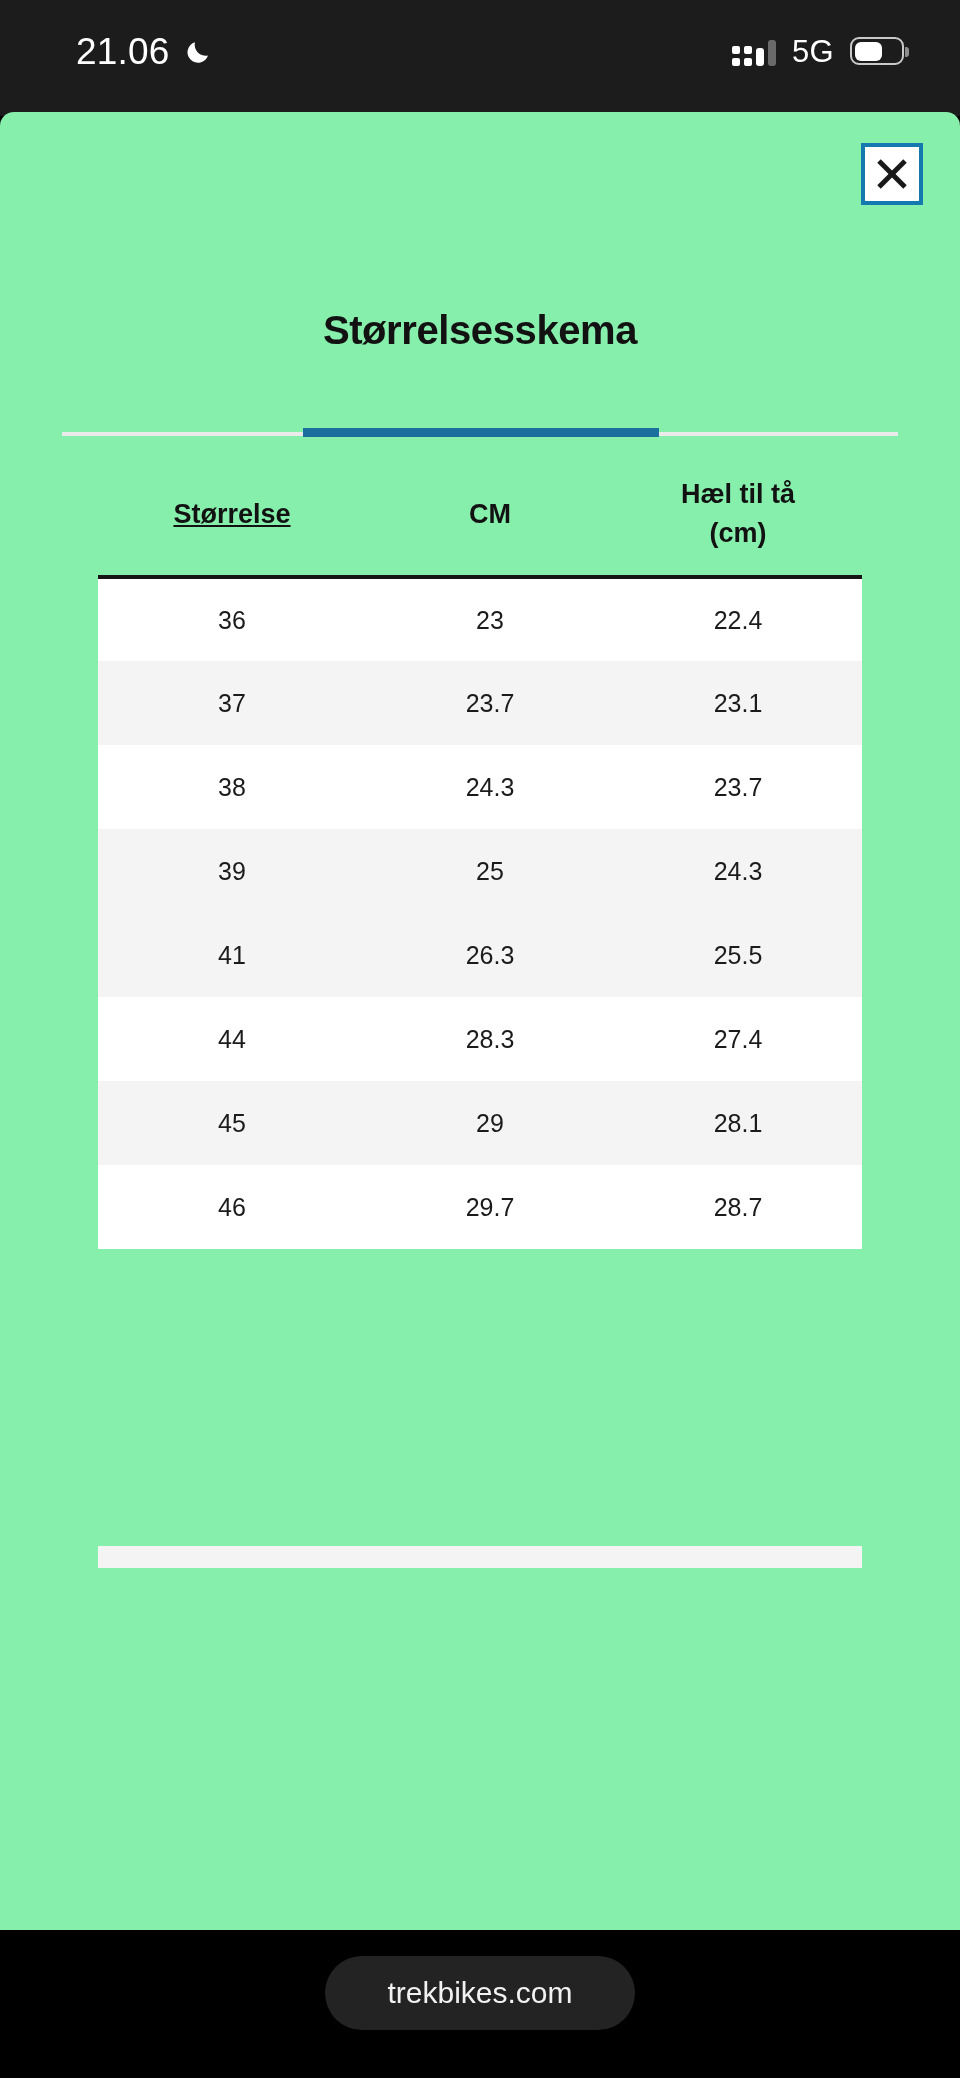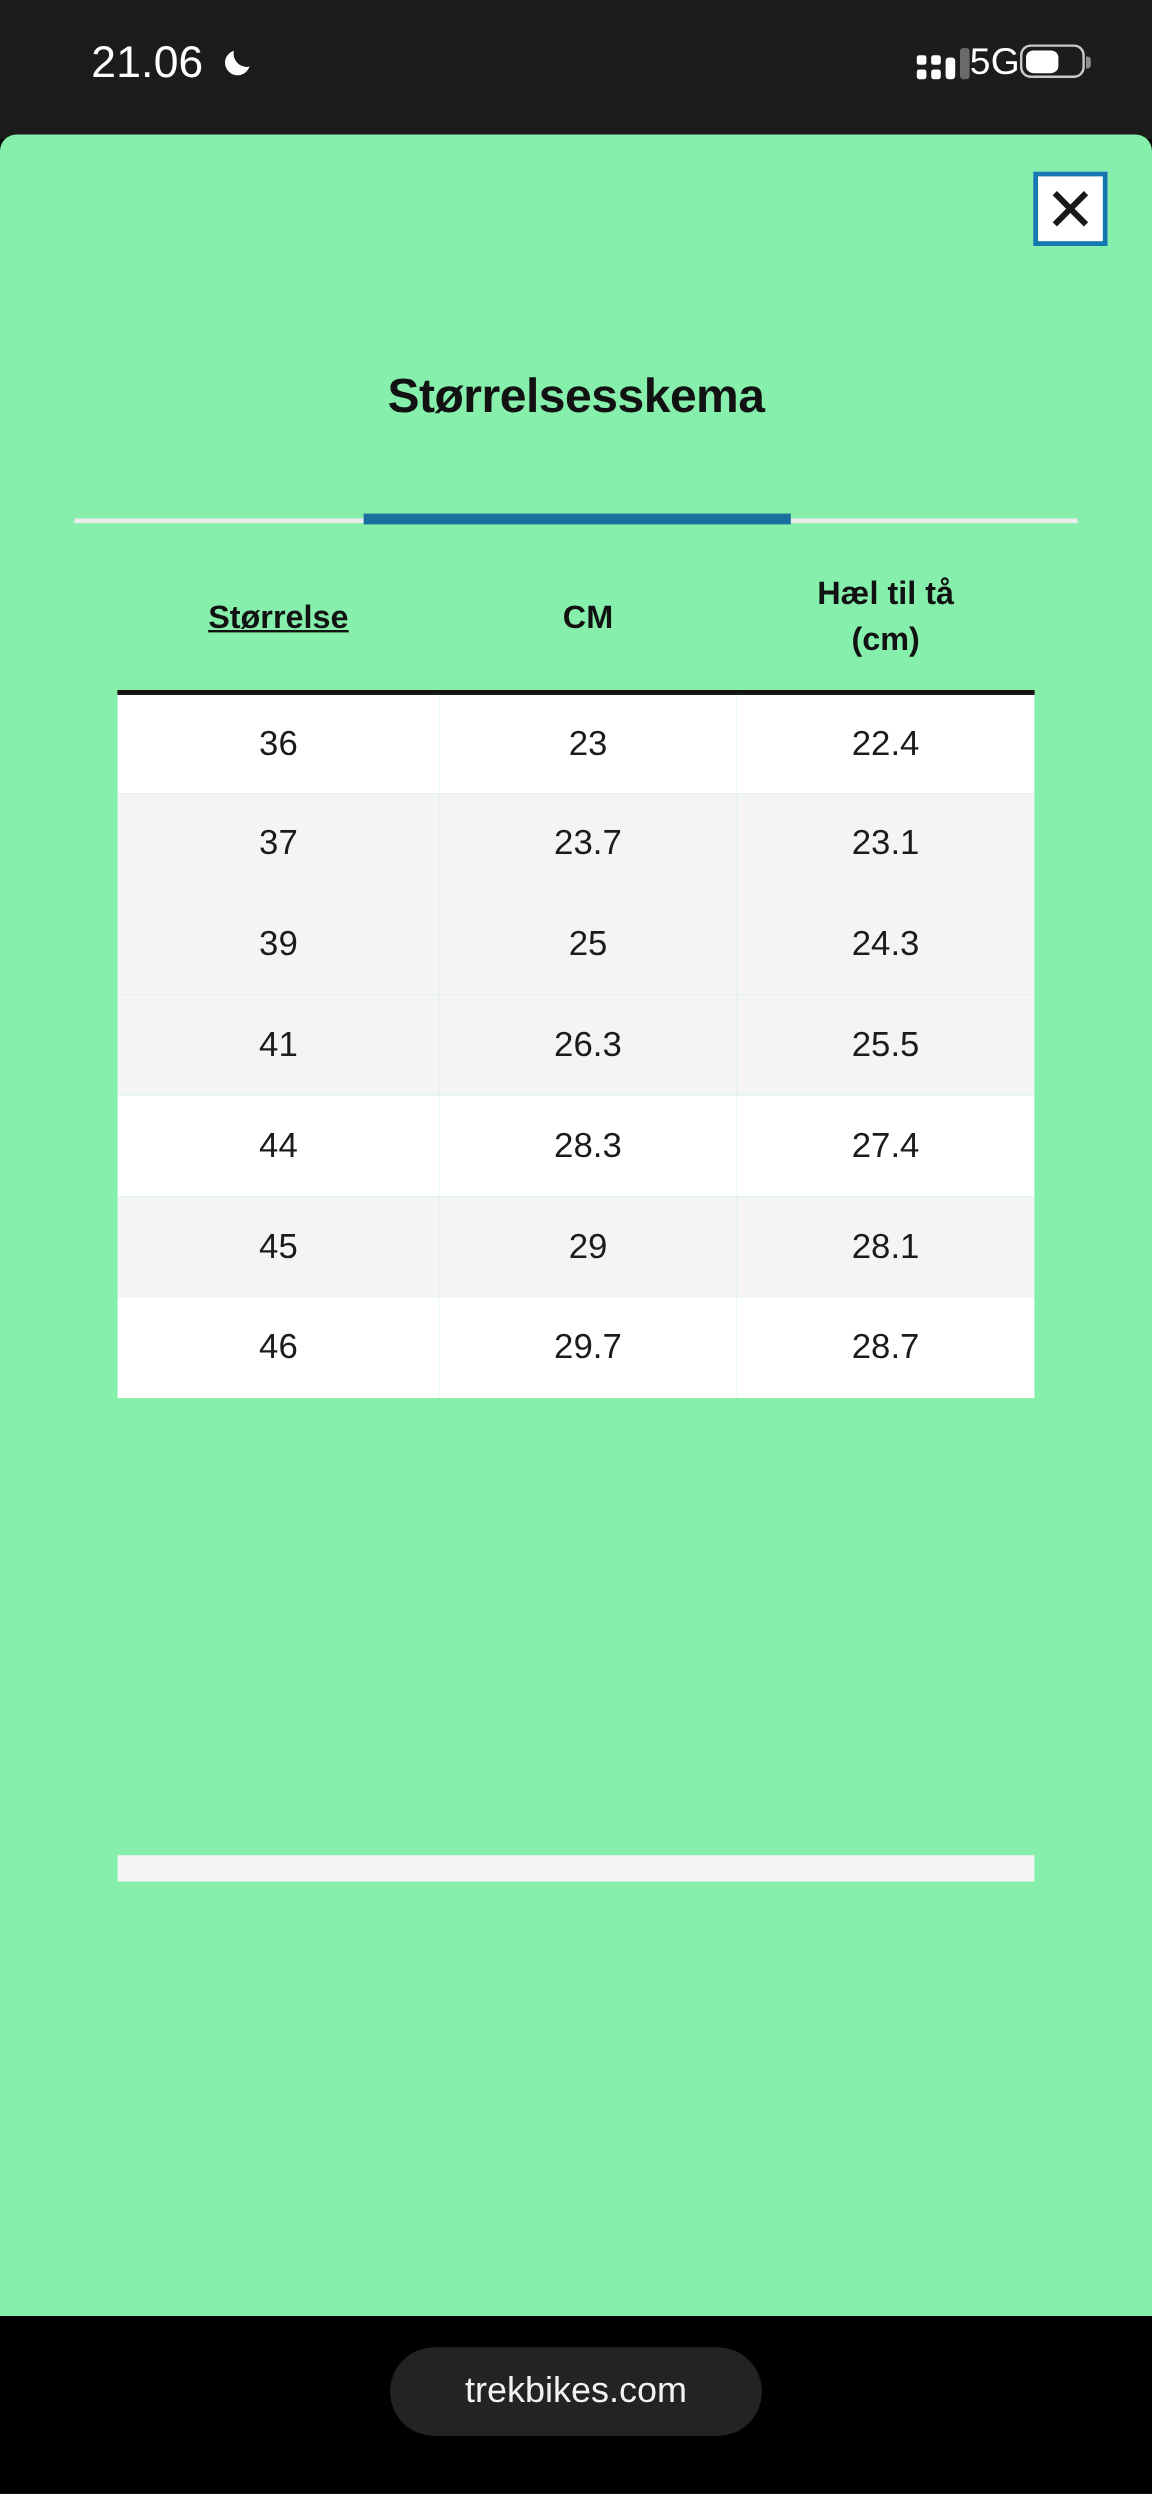--- a/index.html
+++ b/index.html
@@ -42,20 +42,21 @@
     line-height: 1;
   }
   .moon-icon {
     position: relative;
     width: 30px; height: 30px;
     display: inline-block;
   }
   .status-right {
     display: flex;
     align-items: center;
+    gap: 16px;
   }
   .signal-icon {
     display: flex;
     align-items: flex-end;
     gap: 4px;
     height: 30px;
   }
   .sig-col {
     display: flex;
     flex-direction: column;
@@ -176,21 +177,21 @@
     text-align: center;
     vertical-align: middle;
     padding: 18px 6px 22px;
     border-bottom: 4px solid #151515;
     line-height: 1.45;
   }
   table.size-table th.c1 { width: 268px; text-decoration: underline; }
   table.size-table th.c2 { width: 248px; }
   table.size-table th.c3 { width: 248px; }
   table.size-table td {
-    font-size: 29px;
+    font-size: 25px;
     color: #1b1b1b;
     text-align: center;
     height: 84px;
     vertical-align: middle;
     font-weight: 400;
   }
   table.size-table tbody tr.odd { background: #f4f4f4; }
   table.size-table tbody tr.even { background: #ffffff; }
   .row-stub {
     position: absolute;
@@ -298,20 +299,25 @@
           <tr class="even">
             <td>36</td>
             <td>23</td>
             <td>22.4</td>
           </tr>
           <tr class="odd">
             <td>37</td>
             <td>23.7</td>
             <td>23.1</td>
           </tr>
+          <tr class="even">
+            <td>38</td>
+            <td>24.3</td>
+            <td>23.7</td>
+          </tr>
           <tr class="odd">
             <td>39</td>
             <td>25</td>
             <td>24.3</td>
           </tr>
           <tr class="odd">
             <td>41</td>
             <td>26.3</td>
             <td>25.5</td>
           </tr>

